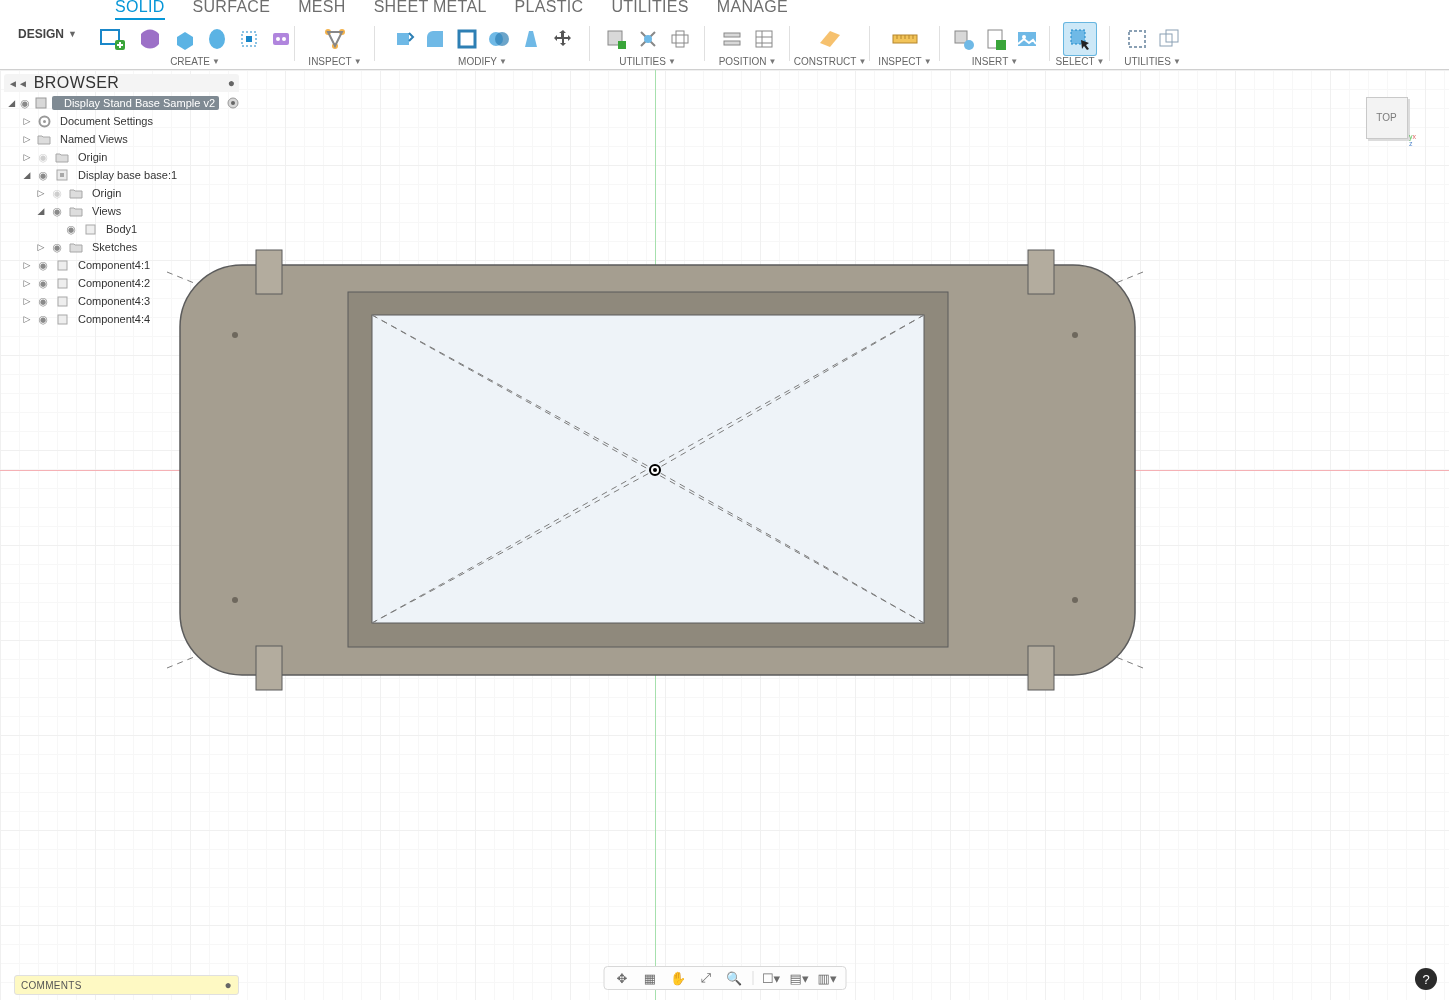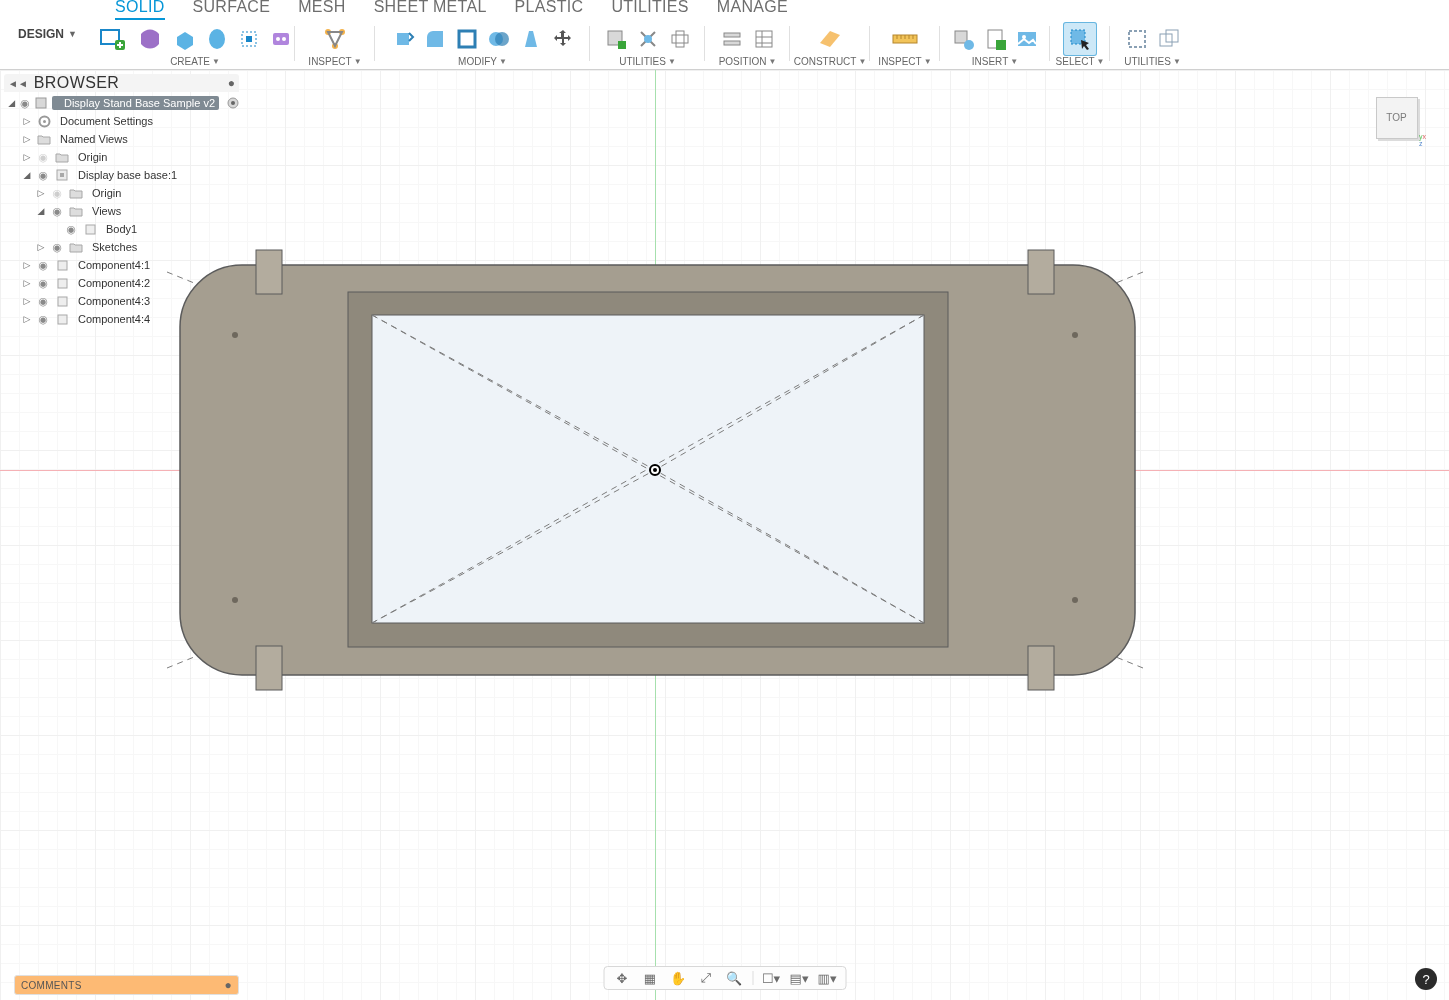--- a/index.html
+++ b/index.html
@@ -81,21 +81,21 @@
   .row .lbl { padding:1px 4px; border-radius:2px; white-space:nowrap; }
   .row .lbl.sel { background:#7f8a93; color:#fff;padding-left:12px; }
   .row .save { margin-left:4px; width:14px; height:14px; display:flex; align-items:center; justify-content:center; }
   .ind1 { padding-left:18px; } .ind2 { padding-left:32px; }
   .ind4 { padding-left:60px; }
 
   .folder-ico svg, .cube-ico svg, .gear-ico svg, .comp-ico svg { opacity:.85; }
 
   
   .viewcube {
-    position:absolute; top:20px; right:25px; width:55px; height:55px;
+    position:absolute; top:20px; right:35px; width:55px; height:55px;
     display:flex; align-items:center; justify-content:center;
     font-size:10px; color:#7b7b7b; cursor:pointer;
   }
   .viewcube .cube {
     width:42px; height:42px; border:1px solid #c9c9c9; background:#f3f3f3;
     box-shadow:2px 2px 0 #dcdcdc; display:flex; align-items:center; justify-content:center;
   }
   .viewcube .axes { position:absolute; right:-2px; bottom:-2px; font-size:7px; }
   .ax-x{color:#d66;} .ax-y{color:#5b5;} .ax-z{color:#58c;}
 
@@ -107,21 +107,21 @@
     padding:2px 8px; height:24px; align-items:center;
   }
   .nav-btn { width:20px; height:20px; display:flex; align-items:center; justify-content:center;
              color:#6b6b6b; cursor:pointer; font-size:13px; }
   .nav-sep { width:1px; height:14px; background:#ddd; }
 
   
   .comments {
     position:absolute; left:14px; bottom:5px;
     display:flex; align-items:center; gap:16px;
-    background:#fdba74; border:1px solid #e0e0e0; border-radius:3px;
+    background:#fef9c3; border:1px solid #e0e0e0; border-radius:3px;
     height:20px; width:225px; padding:0 6px;
     font-size:10px; letter-spacing:.3px; color:#555;
   }
   .comments .collapse { margin-left:auto; font-size:12px; color:#666; cursor:pointer; }
 
   
   .help-bubble {
     position:absolute; right:12px; bottom:10px; width:22px; height:22px;
     border-radius:50%; background:#2b2b2b; color:#fff;
     display:flex; align-items:center; justify-content:center; font-size:13px; cursor:pointer;

